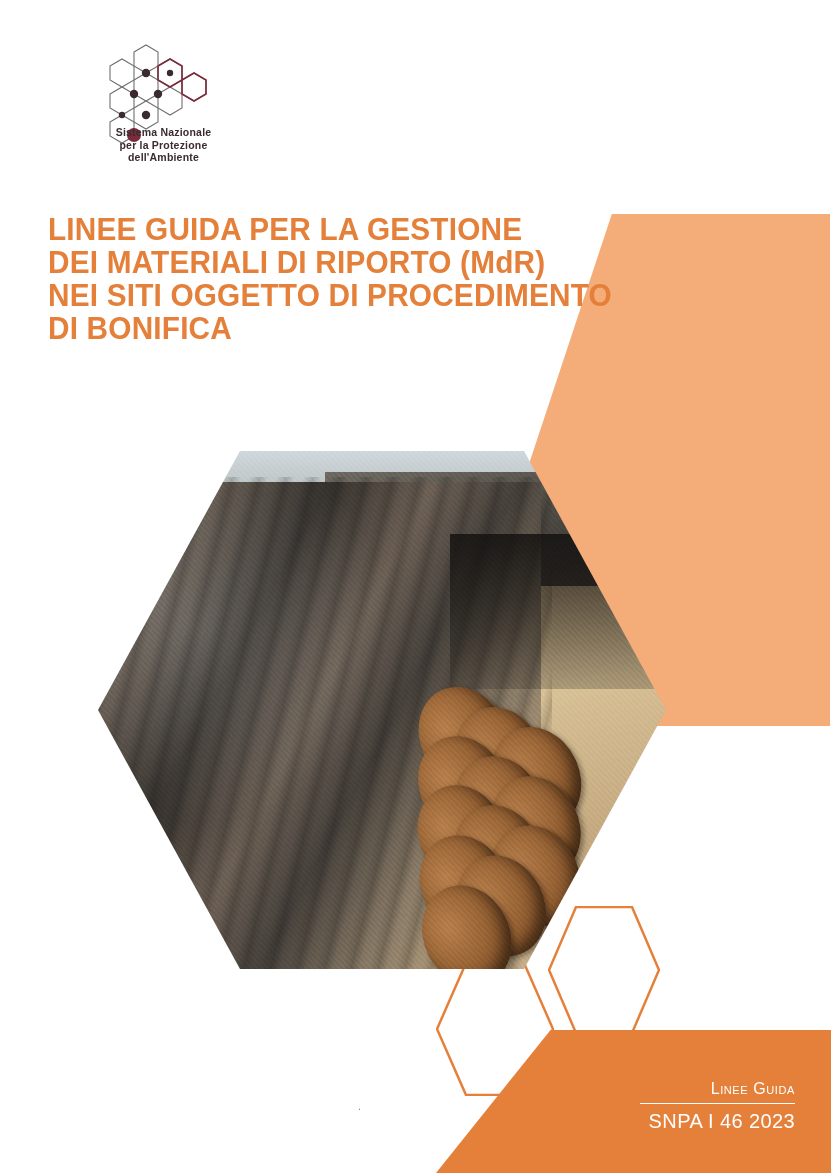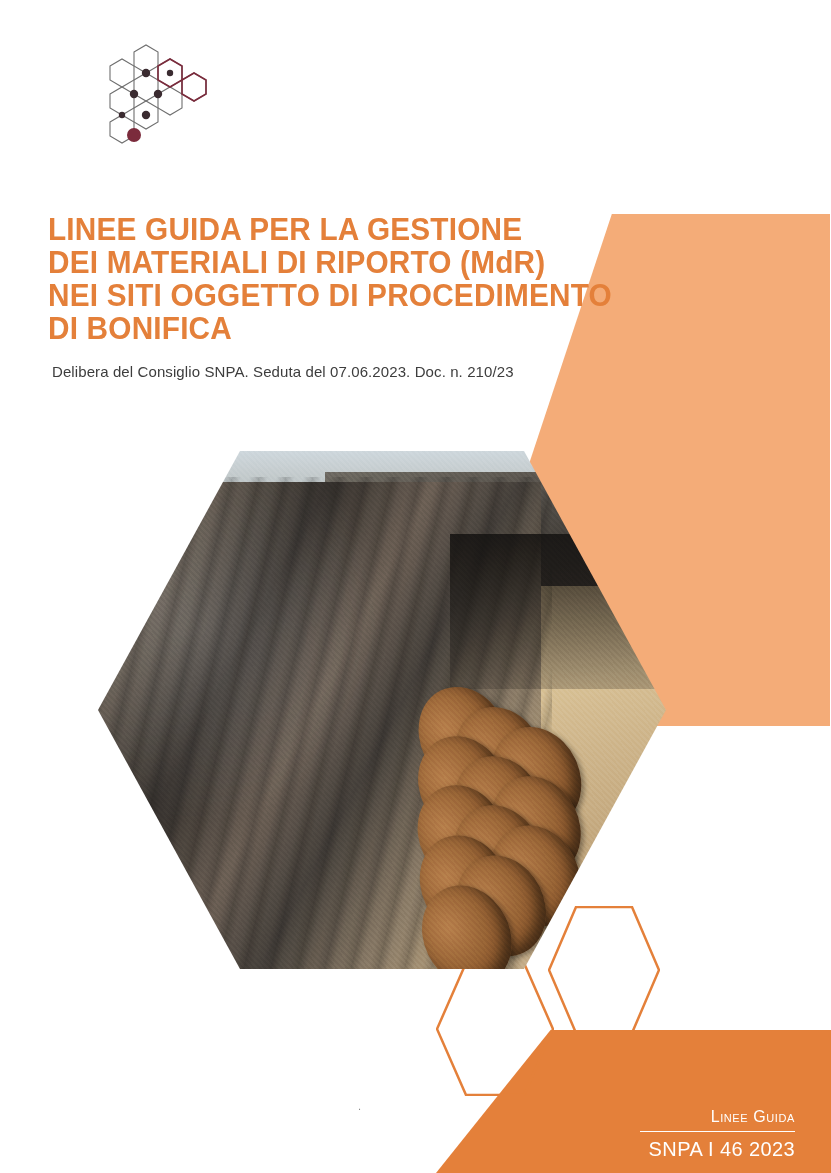--- a/index.html
+++ b/index.html
@@ -186,21 +186,20 @@
     text-align: right;
     color: #ffffff;
     font-family: "Liberation Sans", sans-serif;
   }
   .bottom-label .ll1 {
     display:block;
     font-size: 16px;
     letter-spacing: 0.6px;
     font-variant: small-caps;
     padding-bottom: 5px;
-    margin-top: 28px;
   }
   .bottom-label .rule {
     height: 1px;
     background: #ffffff;
     margin: 0 0 6px 0;
   }
   .bottom-label .ll2 {
     display:block;
     font-size: 20px;
     letter-spacing: 0.4px;
@@ -261,29 +260,33 @@
         <circle cx="110" cy="52" r="4.2"></circle>
         <circle cx="98" cy="73" r="4.2"></circle>
         <circle cx="74" cy="73" r="3.2"></circle>
         <circle cx="122" cy="31" r="3.2"></circle>
       </g>
       <g fill="#7b2b3c">
         <circle cx="86" cy="93" r="7"></circle>
       </g>
     </svg>
   </div>
+  <div class="logo-text">
+    <span class="l1">Sistema Nazionale</span>
+    <span class="l2">per la Protezione</span>
+    <span class="l3">dell'Ambiente</span>
+  </div>
 
   <div class="title">
     <span class="tline">LINEE GUIDA PER LA GESTIONE</span>
     <span class="tline">DEI MATERIALI DI RIPORTO (MdR)</span>
     <span class="tline">NEI SITI OGGETTO DI PROCEDIMENTO</span>
     <span class="tline">DI BONIFICA</span>
   </div>
 
-  <div class="subtitle">Delibera del Consiglio SNPA. Seduta del 07.06.2023. Doc. n. 210/23</div>
 
   <div class="photo">
     <div class="sky"></div>
     <div class="sandtop"></div>
     <div class="sandfloor"></div>
     <div class="wall"></div>
     <div class="wall2"></div>
     <div class="shadowpatch"></div>
     <div class="auger">
       <div class="disc" style="left:0px;   top:0px;"></div>

